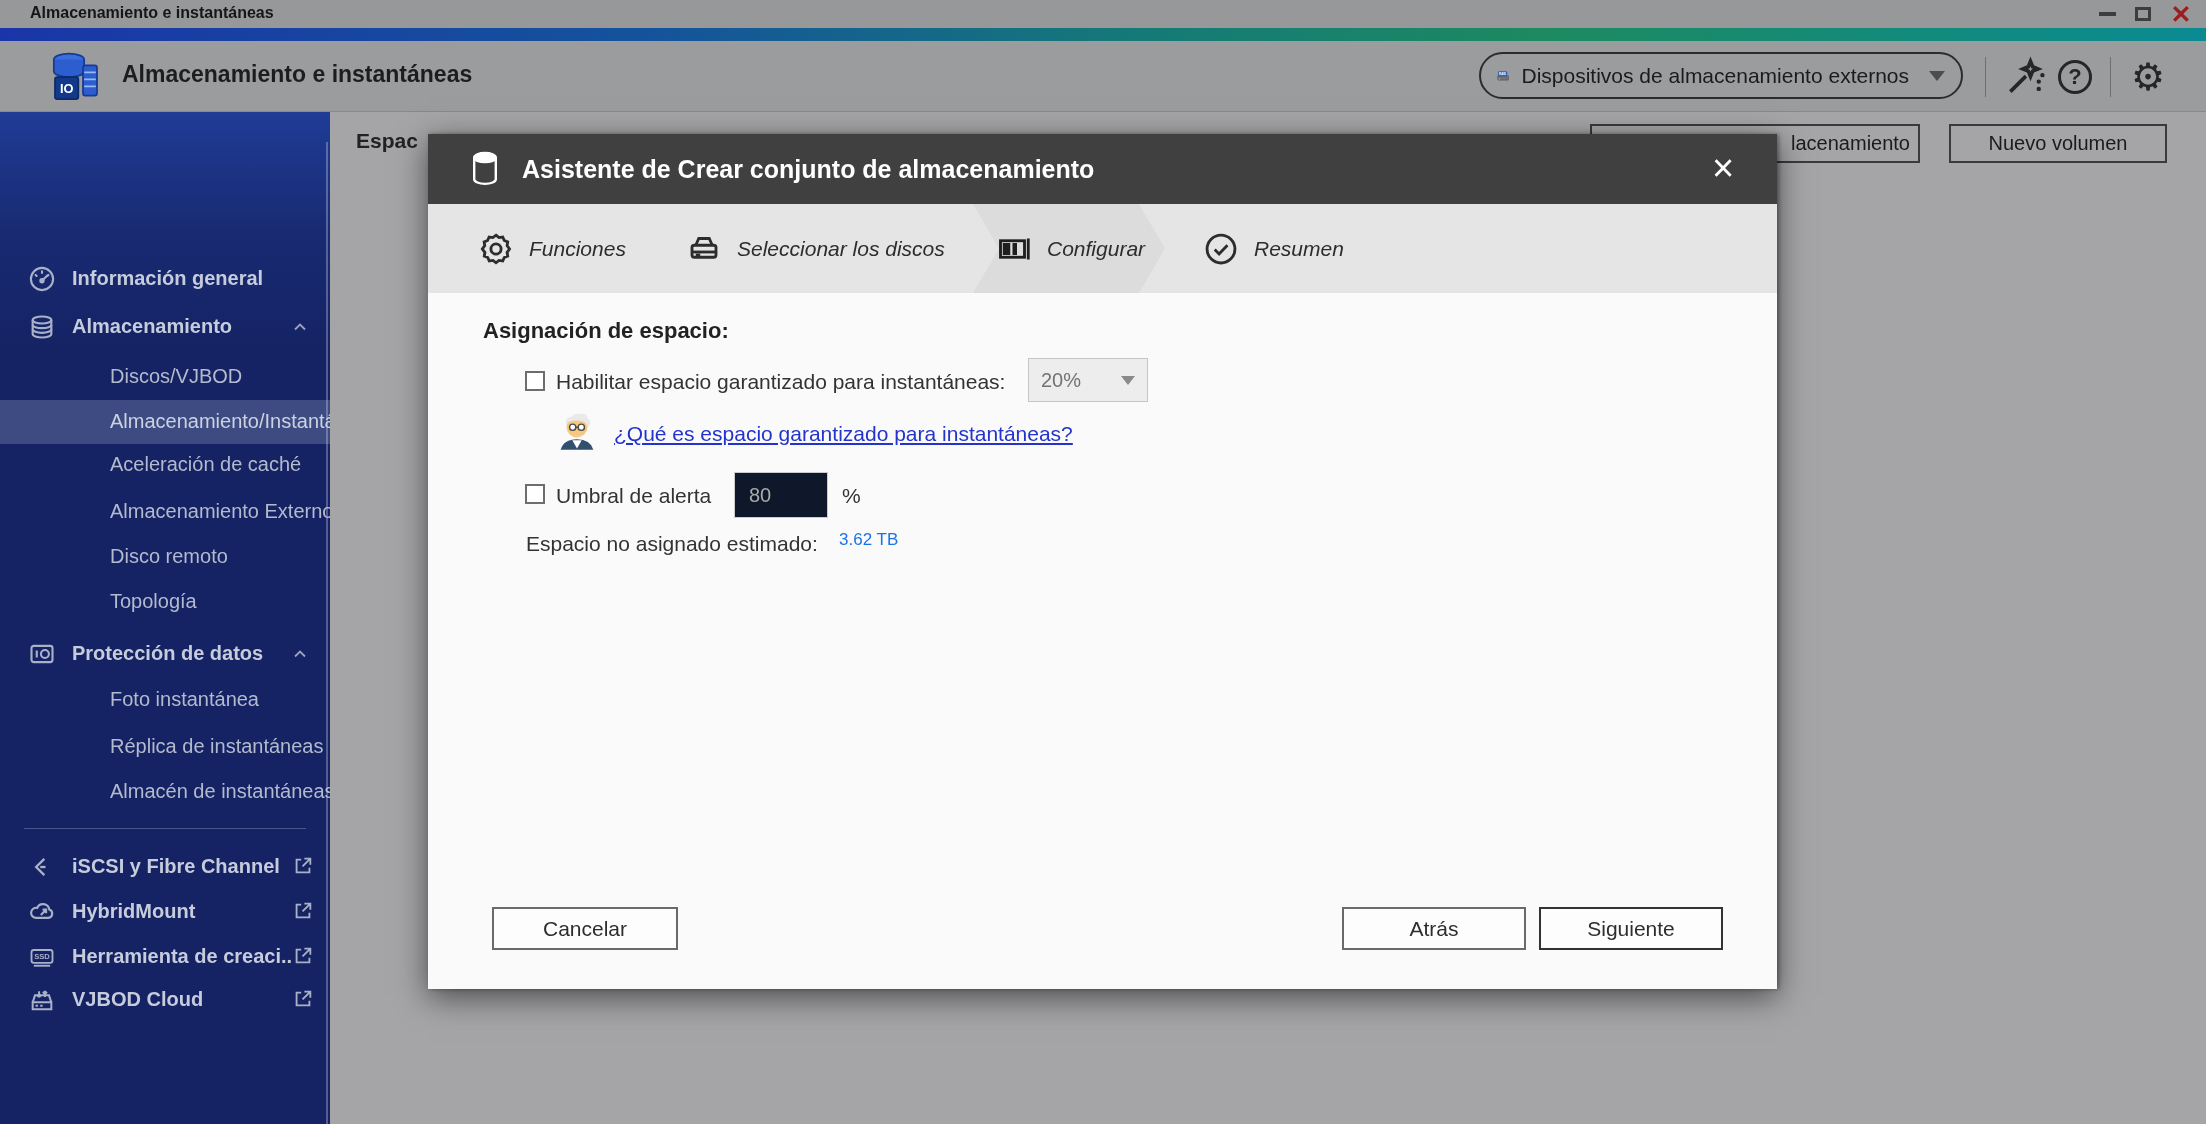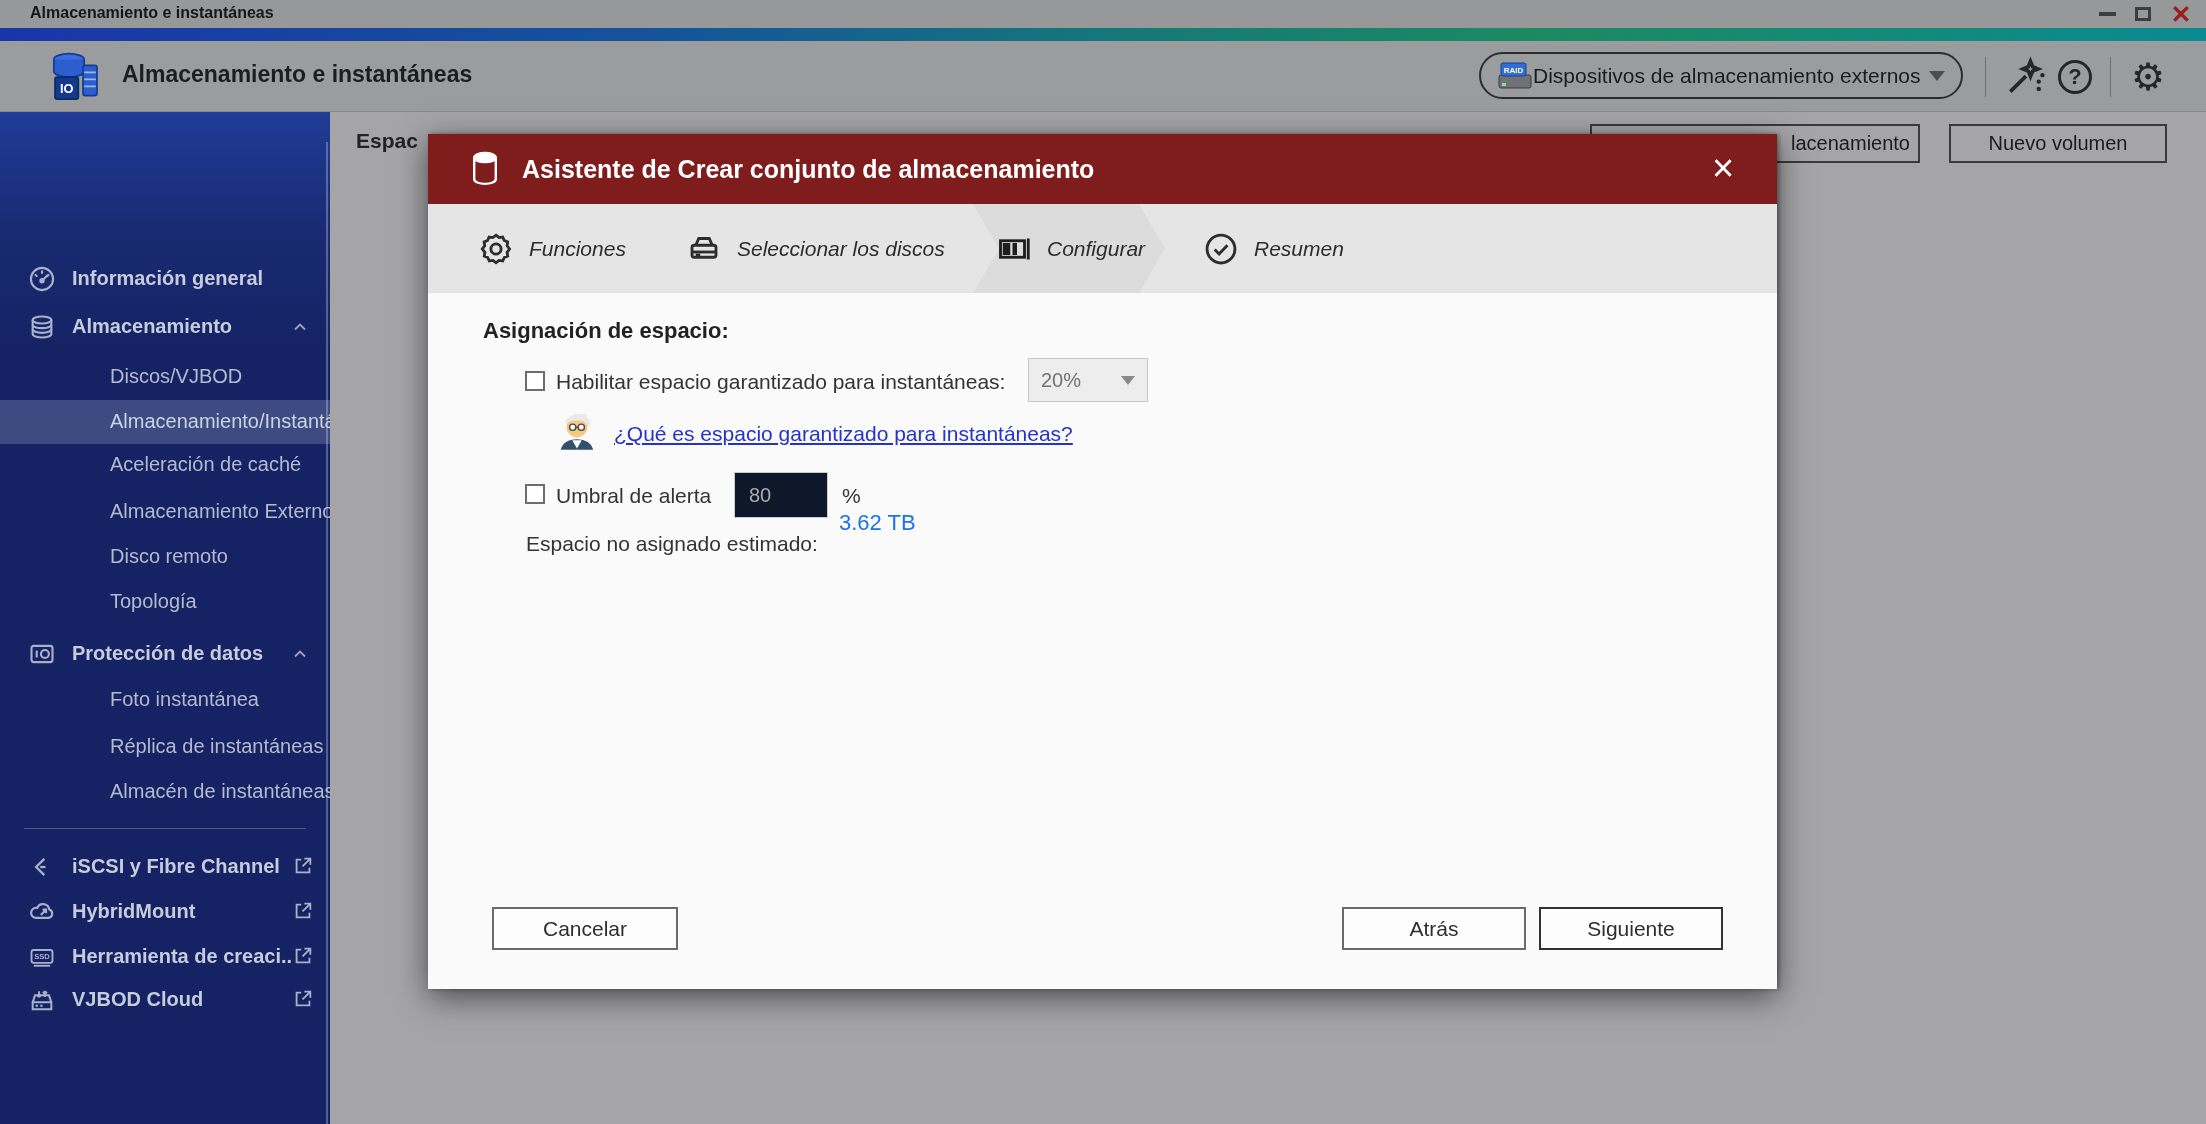--- a/index.html
+++ b/index.html
@@ -15,21 +15,21 @@
   .winctl .box { width:16px; height:14px; border:3px solid #3d3d3f; margin:auto; }
   .winctl .x { margin:auto; font-size:25px; font-weight:bold; color:#9b1d1d; line-height:20px; }
   .accent-strip { position:absolute; left:0; top:28px; width:2206px; height:13px;
     background:linear-gradient(90deg,#1a35a8 0%,#14549b 30%,#157a77 52%,#1d8a60 70%,#0a8a92 100%); }
 
   
   .app-header { position:absolute; left:0; top:41px; width:2206px; height:71px; background:#9b9c9e; border-bottom:1px solid #88898b; }
   .app-icon { position:absolute; left:46px; top:8px; width:60px; height:56px; }
   .app-title { position:absolute; left:122px; top:20px; font-size:23px; font-weight:bold; color:#1d1d1f; }
   .device-pill { position:absolute; left:1479px; top:11px; width:484px; height:47px; border:2px solid #2c2c2e; border-radius:24px;
-    display:flex; align-items:center; padding:12px 16px; color:#1b1b1d; }
+    display:flex; align-items:center; padding:12px 16px; gap:12px; color:#1b1b1d; }
   .device-pill .lbl { font-size:21px; white-space:nowrap; }
   .caret-down { width:0; height:0; border-left:8px solid transparent; border-right:8px solid transparent; border-top:10px solid #4c4c4e; }
   .device-pill .caret-down { margin-left:8px; }
   .hdr-divider { position:absolute; top:16px; width:1px; height:40px; background:#6e6f71; }
   .hdr-icon { position:absolute; top:14px; width:44px; height:44px; display:flex; align-items:center; justify-content:center; color:#262628; }
   .help-circle { width:34px; height:34px; border:3px solid #262628; border-radius:50%; display:flex; align-items:center; justify-content:center;
     font-size:22px; font-weight:bold; color:#262628; }
   .gear-glyph { font-size:38px; color:#262628; line-height:44px; }
 
   
@@ -50,42 +50,42 @@
   .content { position:absolute; left:330px; top:112px; width:1876px; height:1012px; background:#a5a5a7; }
   .page-heading { position:absolute; left:26px; top:17px; font-size:21px; font-weight:bold; color:#222; }
   .ghost-btn { position:absolute; top:12px; height:39px; border:2px solid #3a3a3c; color:#1b1b1d; font-size:20px;
     display:flex; align-items:center; }
   .ghost-btn.partial { left:1260px; width:330px; justify-content:flex-end; padding-right:8px; }
   .ghost-btn.full { left:1619px; width:218px; justify-content:center; }
 
   
   .dialog { position:absolute; left:428px; top:134px; width:1349px; height:855px; background:#fafafa; z-index:10;
     box-shadow:0 8px 30px rgba(0,0,0,0.55), 2px 0 4px rgba(0,0,0,0.35); }
-  .dlg-header { position:absolute; left:0; top:0; width:100%; height:70px; background:#7f1d1d; display:flex; align-items:center; }
+  .dlg-header { position:absolute; left:0; top:0; width:100%; height:70px; background:#404040; display:flex; align-items:center; }
   .dlg-header .cyl { margin-left:42px; width:30px; height:36px; }
   .dlg-title { margin-left:22px; font-size:25px; font-weight:bold; color:#ffffff; }
   .dlg-close { position:absolute; right:30px; top:10px; width:48px; height:48px; display:flex; align-items:center; justify-content:center;
     color:#fff; font-size:38px; font-weight:300; line-height:48px; }
 
   .steps { position:absolute; left:0; top:70px; width:100%; height:89px; background:#e5e5e5;font-style:italic; }
   .step-band { position:absolute; left:545px; top:0; width:192px; height:89px; background:#dcdcdc;
     clip-path:polygon(0 0, calc(100% - 26px) 0, 100% 50%, calc(100% - 26px) 100%, 0 100%, 26px 50%); }
   .step { position:absolute; top:0; height:89px; display:flex; align-items:center; gap:15px; color:#2d2d2d; }
   .step .slabel { font-size:21px; color:#2d2d2d; white-space:nowrap; }
   .step-1 { left:50px; } .step-2 { left:258px; } .step-3 { left:568px; } .step-4 { left:775px; }
   .step svg { width:36px; height:36px; }
 
   .dlg-body-heading { position:absolute; left:55px; top:184px; font-size:22px; font-weight:bold; color:#222; }
   .checkbox { position:absolute; width:20px; height:20px; border:2px solid #6d6d6f; background:#fff; }
   .cb-1 { left:97px; top:237px; } .cb-2 { left:97px; top:350px; }
   .field-label { position:absolute; font-size:21px; color:#333; white-space:nowrap; }
   .lbl-guaranteed { left:128px; top:236px; }
   .lbl-threshold { left:128px; top:350px; }
   .lbl-unallocated { left:98px; top:398px; }
-  .val-unallocated { position:absolute; left:411px; top:376px; font-size:22px; color:#1a73e8; }
+  .val-unallocated { position:absolute; left:411px; top:396px; font-size:17px; color:#1a73e8; }
   .pct-sign { left:414px; top:350px; }
 
   .dropdown-disabled { position:absolute; left:600px; top:224px; width:120px; height:44px; background:#ededed; border:1px solid #c6c6c6;
     display:flex; align-items:center; padding:0 12px; }
   .dropdown-disabled .dval { font-size:20px; color:#737373; flex:1; }
   .dropdown-disabled .caret-down { border-top-color:#8a8a8a; border-left-width:7px; border-right-width:7px; border-top-width:9px; }
 
   .input-disabled { position:absolute; left:306px; top:338px; width:94px; height:46px; background:#0f172a; border:1px solid #cccccc;
     font-size:20px; color:#ababab; padding:0 14px; font-family:"Liberation Sans", sans-serif; }
 

